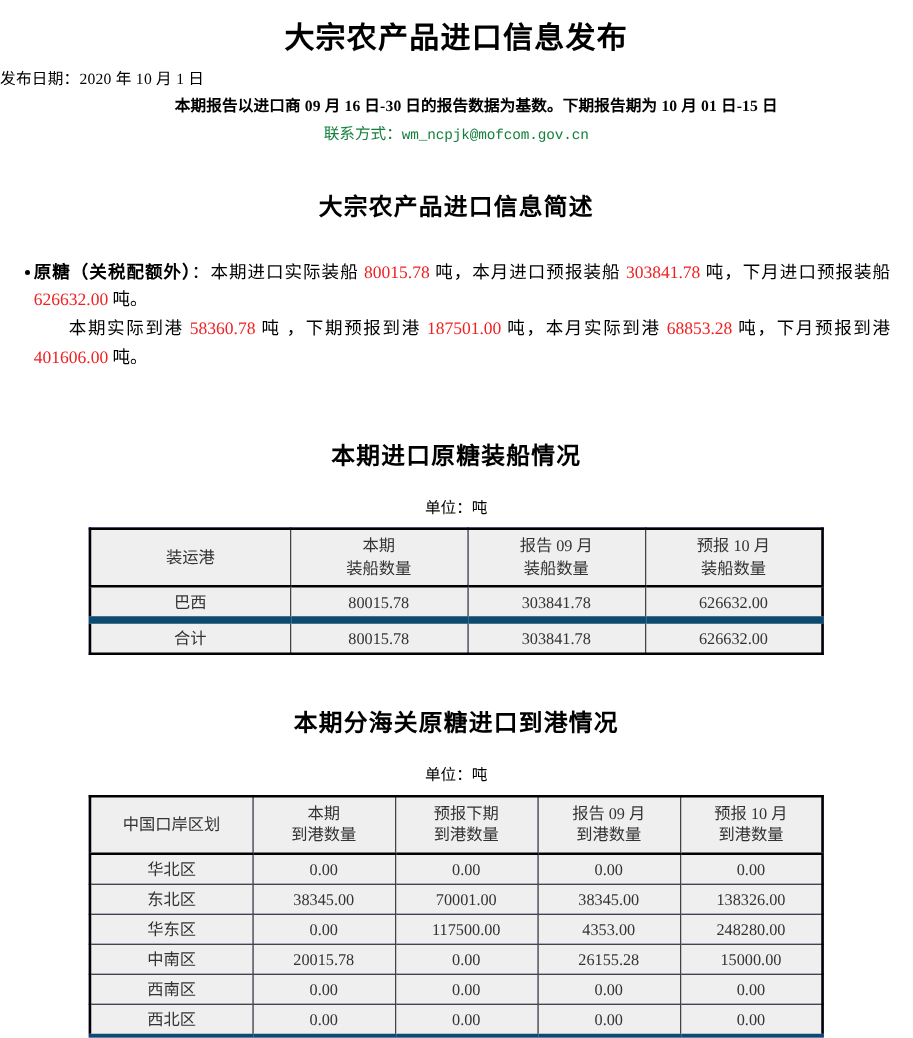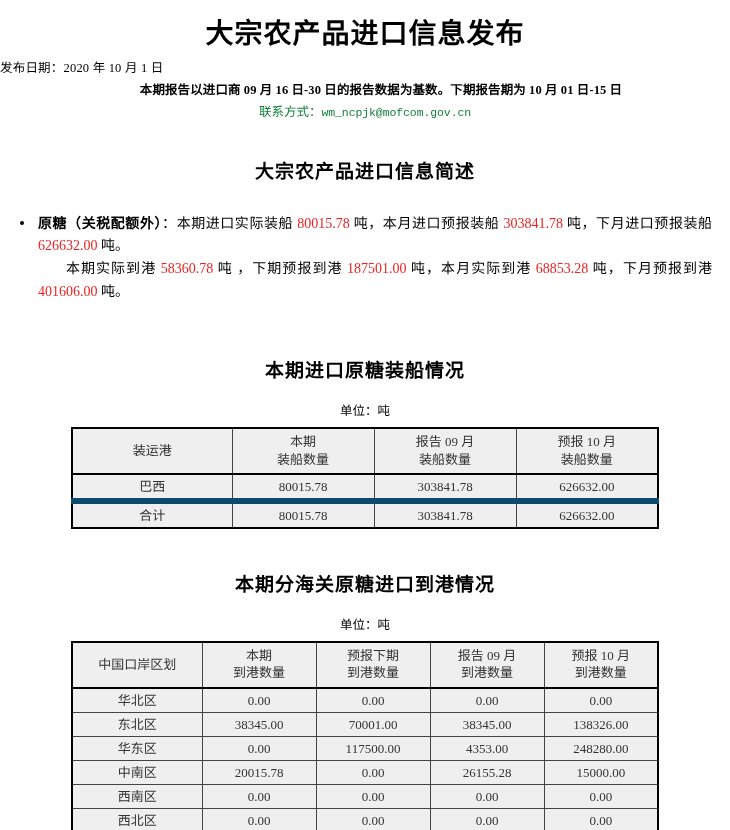--- a/index.html
+++ b/index.html
@@ -18,21 +18,21 @@
 
   .page {
     width: 730px;
     padding-top: 12px;
     box-sizing: border-box;
   }
 
   
   .doc-title {
     text-align: center;
-    font-size: 28px;
+    font-size: 24px;
     font-weight: bold;
     letter-spacing: 1px;
     margin: 4px 0 6px 0;
     line-height: 1.25;
   }
   .pub-date {
     text-align: left;
     font-size: 12.5px;
     margin: 2px 18px 3px 0;
     letter-spacing: 0.2px;
@@ -66,21 +66,21 @@
     margin: 0;
     line-height: 1.3;
   }
   .h-brief   { margin-top: 40px; }
   .h-table1  { margin-top: 56px; }
   .h-table2  { margin-top: 44px; }
 
   
   .summary {
     margin: 28px 0 0 0;
-    padding: 0 18px 0 38px;
+    padding: 0 18px 0 27px;
     position: relative;
     font-size: 14px;
     line-height: 1.62;
     text-align: justify;
   }
   .bullet-dot {
     position: absolute;
     left: 20px;
     top: 8px;
     width: 4px;

